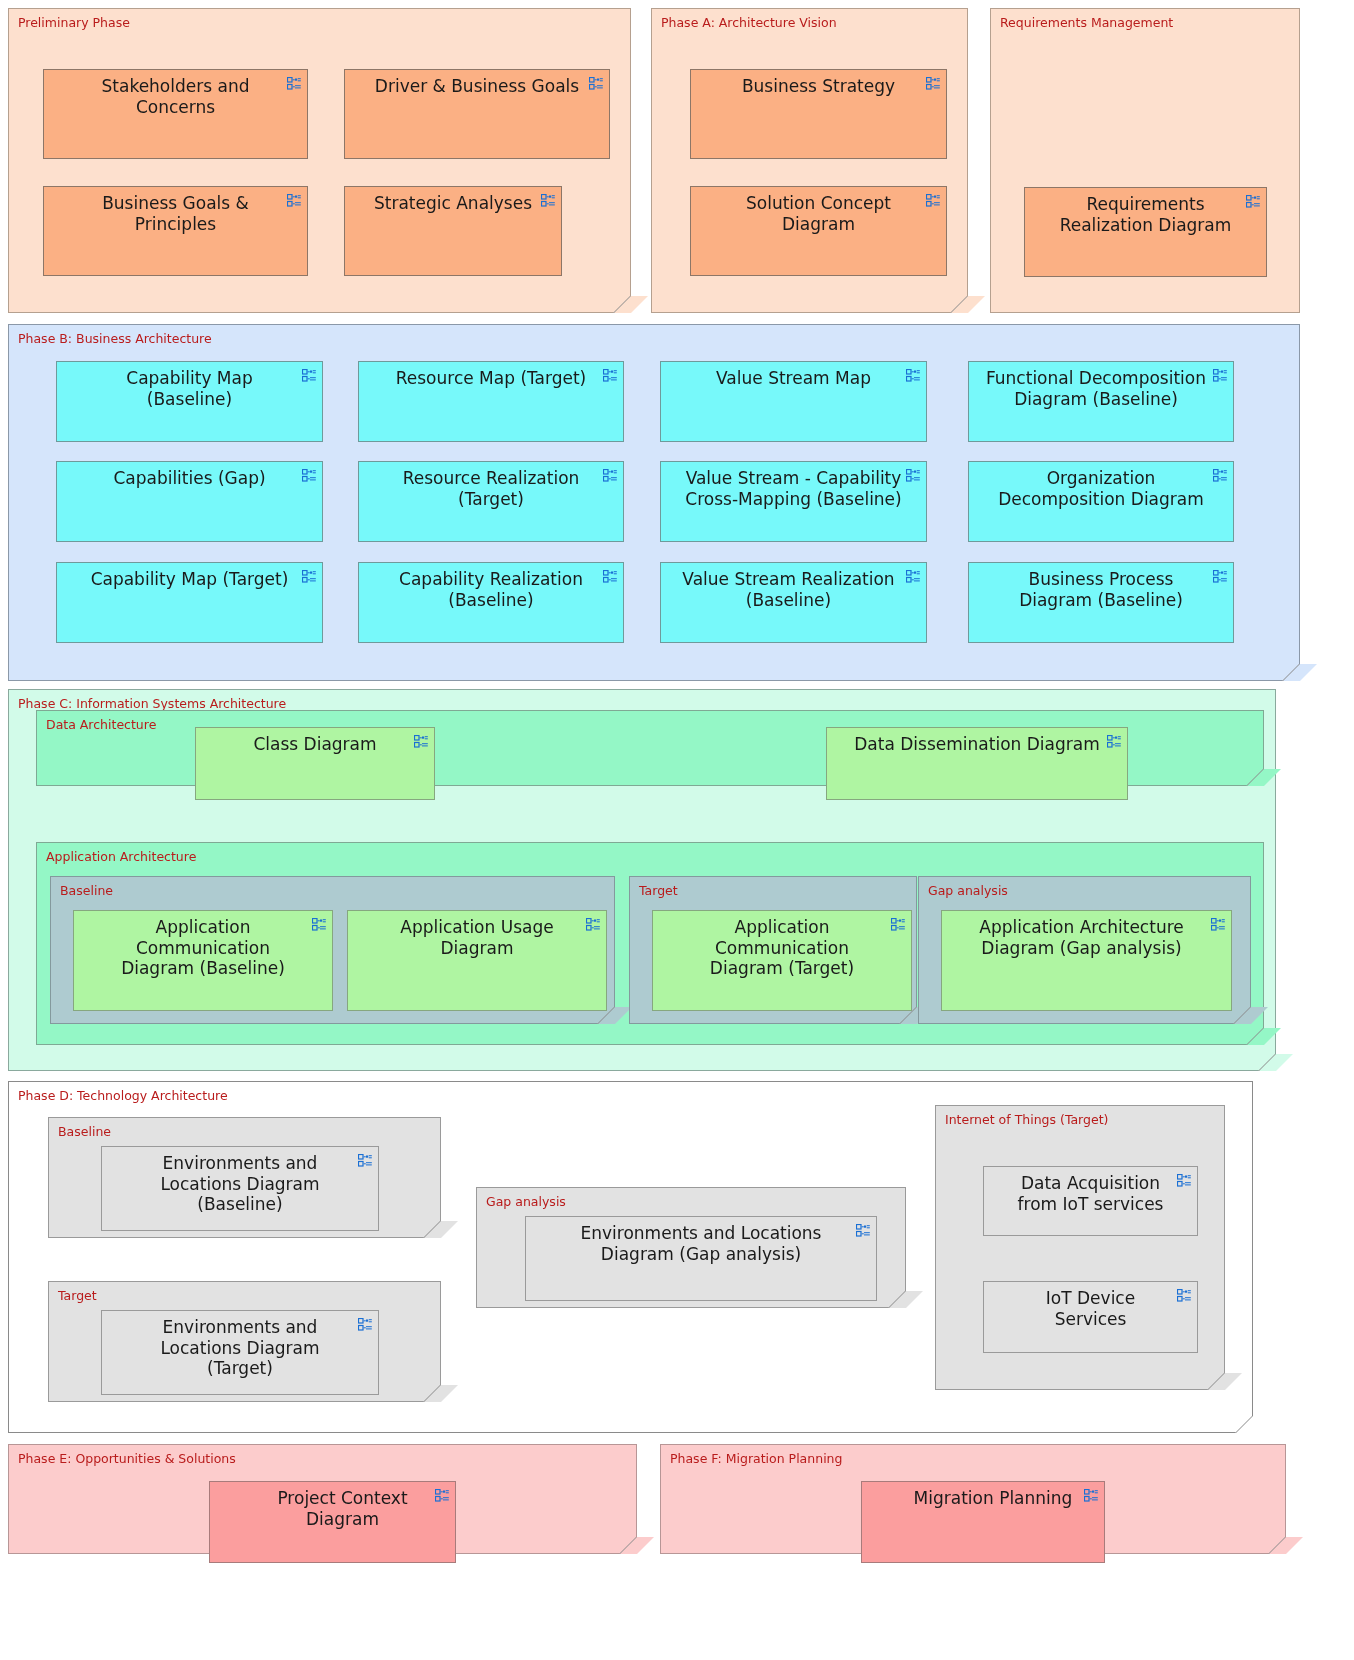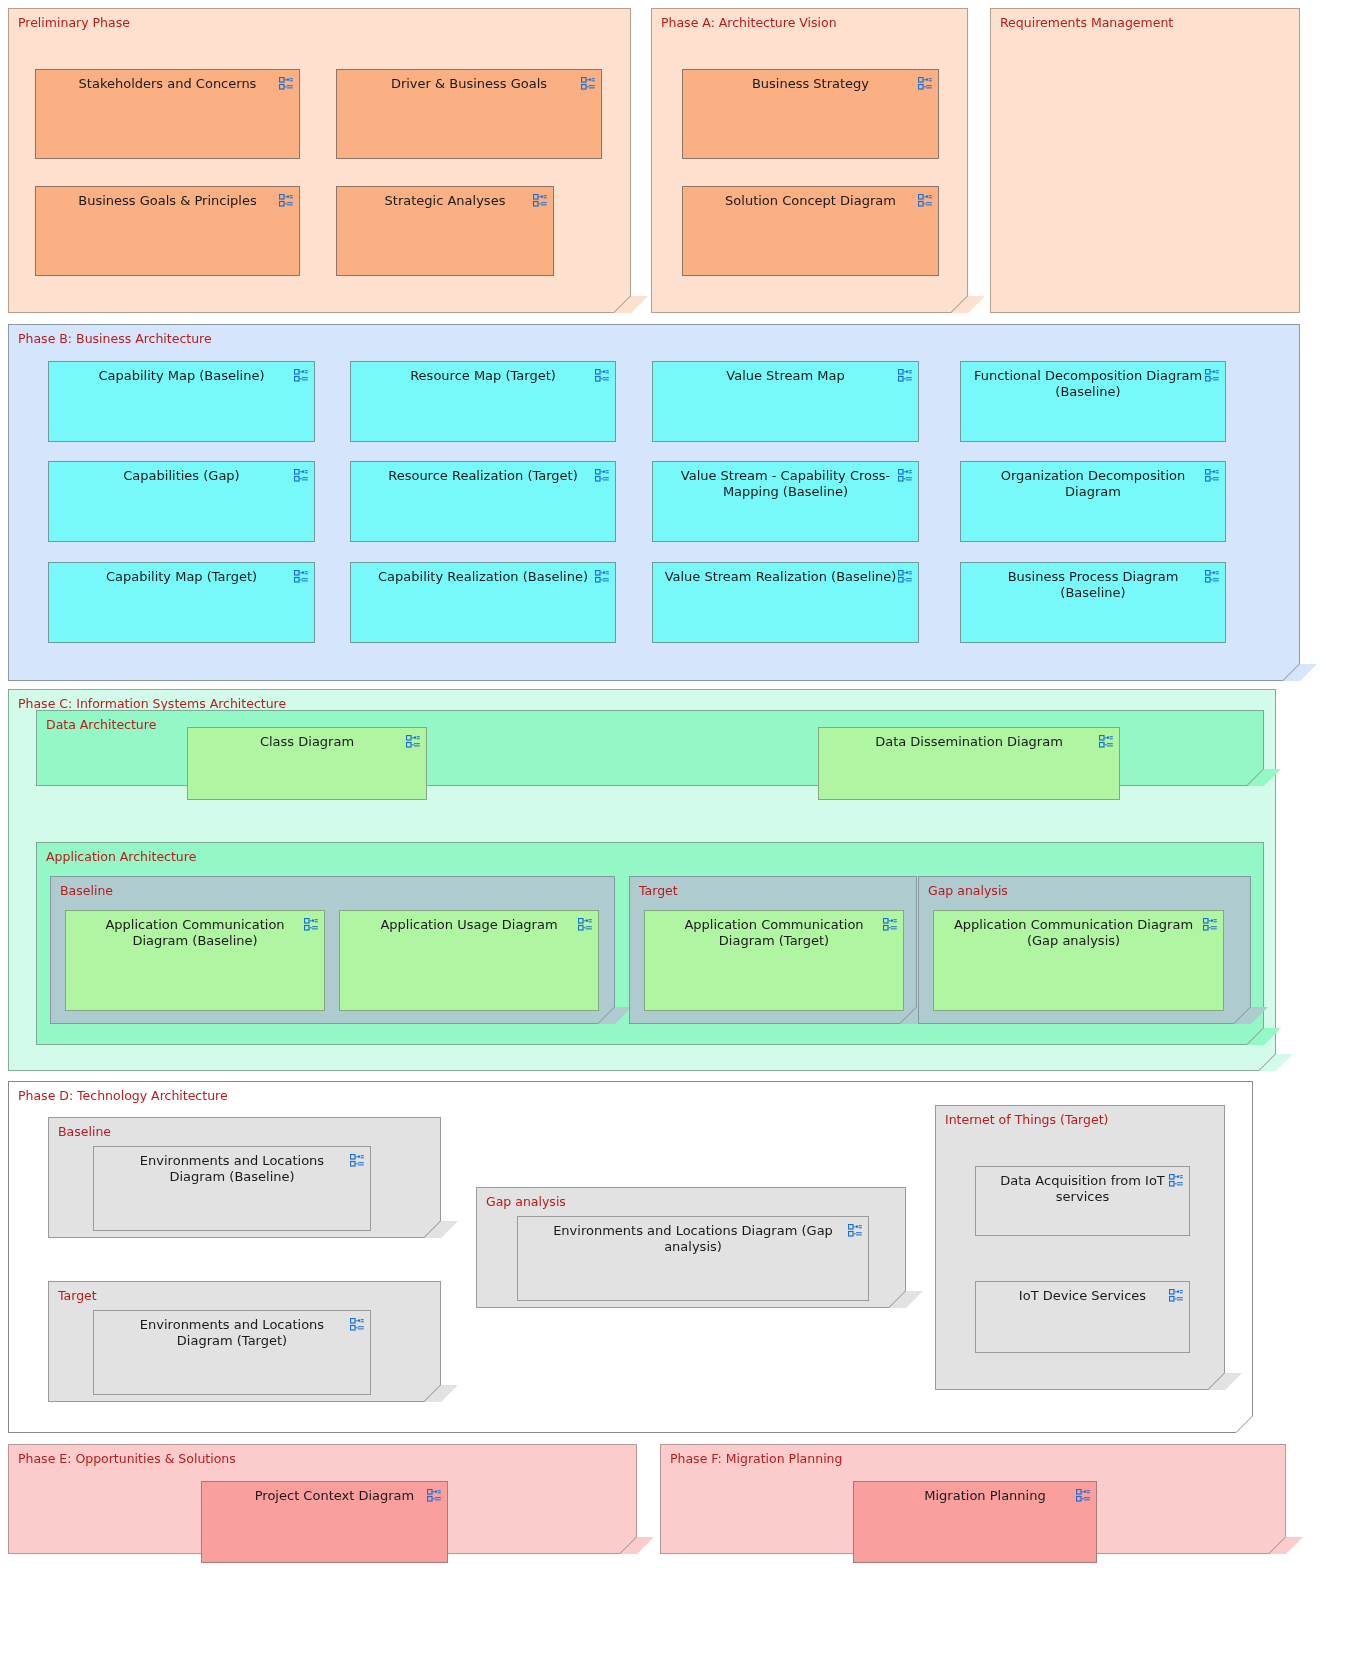--- a/index.html
+++ b/index.html
@@ -47,23 +47,24 @@
 
   
   .el {
     position: absolute;
     border: 1px solid #8a8a8a;
     display: flex;
     align-items: flex-start;
     justify-content: center;
     padding: 6px 24px 4px 24px;
     text-align: center;
-    font-size: 13px;
+    font-size: 17px;
     color: #1a1a1a;
     line-height: 1.22;
+    margin-left: 8px;
   }
   .el .lbl { display: block; width: 100%; }
   .el .dicon {
     position: absolute;
     top: 7px;
     right: 6px;
     width: 14px;
     height: 13px;
   }
 
@@ -208,20 +209,36 @@
             <rect x="8" y="10.4" width="5.8" height="1" fill="#1a6fd4"></rect>
           </svg>
         </span>
     </div>
   </div>
 
   <div class="grp pal-orange-grp" style="left:990px; top:8px; width:310px; height:305px;">
     <span class="grp-title">Requirements Management</span>
 
 
+    <div class="el pal-orange-el" style="left:25px; top:178px; width:243px; height:90px;">
+      <span class="lbl">Requirements Realization Diagram</span>
+      <span class="dicon">
+          <svg viewBox="0 0 14 13" width="14" height="13" style="display: block;">
+            <rect x="0.5" y="0.5" width="4.5" height="4.5" fill="none" stroke="#1a6fd4" stroke-width="1.2"></rect>
+            <rect x="0.5" y="7.5" width="4.5" height="4.5" fill="none" stroke="#1a6fd4" stroke-width="1.2"></rect>
+            <rect x="8" y="1.5" width="2.2" height="2.2" fill="#1a6fd4"></rect>
+            <rect x="5.6" y="2.3" width="2.2" height="1" fill="#1a6fd4"></rect>
+            <rect x="10.8" y="1.2" width="3" height="1" fill="#1a6fd4"></rect>
+            <rect x="10.8" y="3.3" width="3" height="1" fill="#1a6fd4"></rect>
+            <rect x="5.6" y="9.3" width="2.2" height="1" fill="#1a6fd4"></rect>
+            <rect x="8" y="8.2" width="5.8" height="1" fill="#1a6fd4"></rect>
+            <rect x="8" y="10.4" width="5.8" height="1" fill="#1a6fd4"></rect>
+          </svg>
+        </span>
+    </div>
   </div>
 
   <div class="grp pal-blue-grp fold bg-blue" style="left:8px; top:324px; width:1292px; height:357px;">
     <span class="grp-title">Phase B: Business Architecture</span>
 
     <div class="el pal-cyan-el" style="left:39px; top:36px; width:267px; height:81px;">
       <span class="lbl">Capability Map (Baseline)</span>
       <span class="dicon">
           <svg viewBox="0 0 14 13" width="14" height="13" style="display: block;">
             <rect x="0.5" y="0.5" width="4.5" height="4.5" fill="none" stroke="#1a6fd4" stroke-width="1.2"></rect>
@@ -516,21 +533,21 @@
                 <rect x="8" y="10.4" width="5.8" height="1" fill="#1a6fd4"></rect>
               </svg>
             </span>
         </div>
       </div>
 
       <div class="grp pal-steel-grp fold bg-steel" style="left:881px; top:33px; width:333px; height:148px;">
         <span class="grp-title">Gap analysis</span>
 
         <div class="el pal-green-el" style="left:14px; top:33px; width:291px; height:101px; padding-left:10px; padding-right:20px;">
-          <span class="lbl">Application Communication Diagram (Gap analysis)</span>
+          <span class="lbl">Application Architecture Diagram (Gap analysis)</span>
           <span class="dicon">
               <svg viewBox="0 0 14 13" width="14" height="13" style="display: block;">
                 <rect x="0.5" y="0.5" width="4.5" height="4.5" fill="none" stroke="#1a6fd4" stroke-width="1.2"></rect>
                 <rect x="0.5" y="7.5" width="4.5" height="4.5" fill="none" stroke="#1a6fd4" stroke-width="1.2"></rect>
                 <rect x="8" y="1.5" width="2.2" height="2.2" fill="#1a6fd4"></rect>
                 <rect x="5.6" y="2.3" width="2.2" height="1" fill="#1a6fd4"></rect>
                 <rect x="10.8" y="1.2" width="3" height="1" fill="#1a6fd4"></rect>
                 <rect x="10.8" y="3.3" width="3" height="1" fill="#1a6fd4"></rect>
                 <rect x="5.6" y="9.3" width="2.2" height="1" fill="#1a6fd4"></rect>
                 <rect x="8" y="8.2" width="5.8" height="1" fill="#1a6fd4"></rect>

